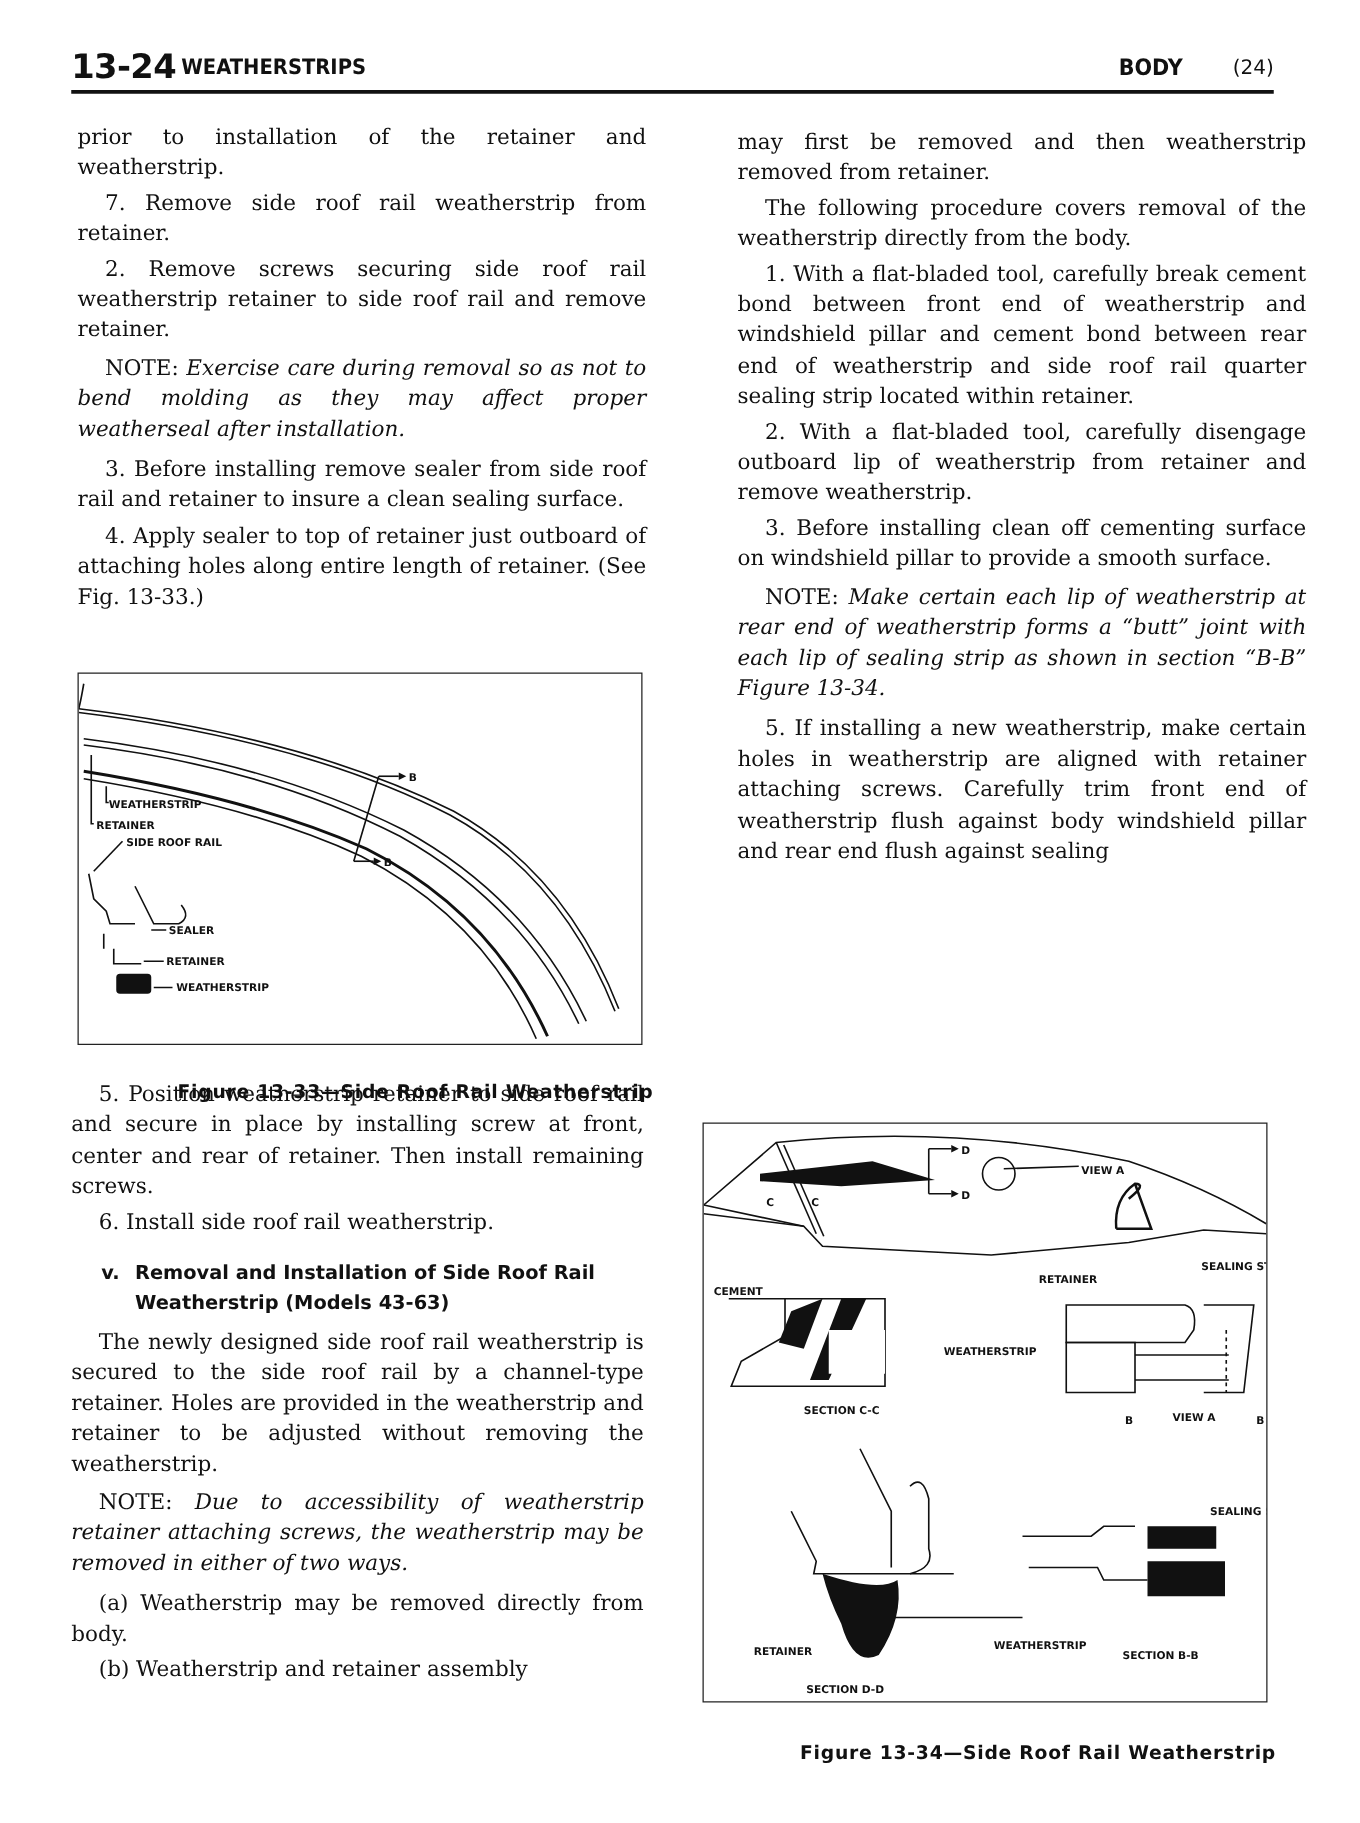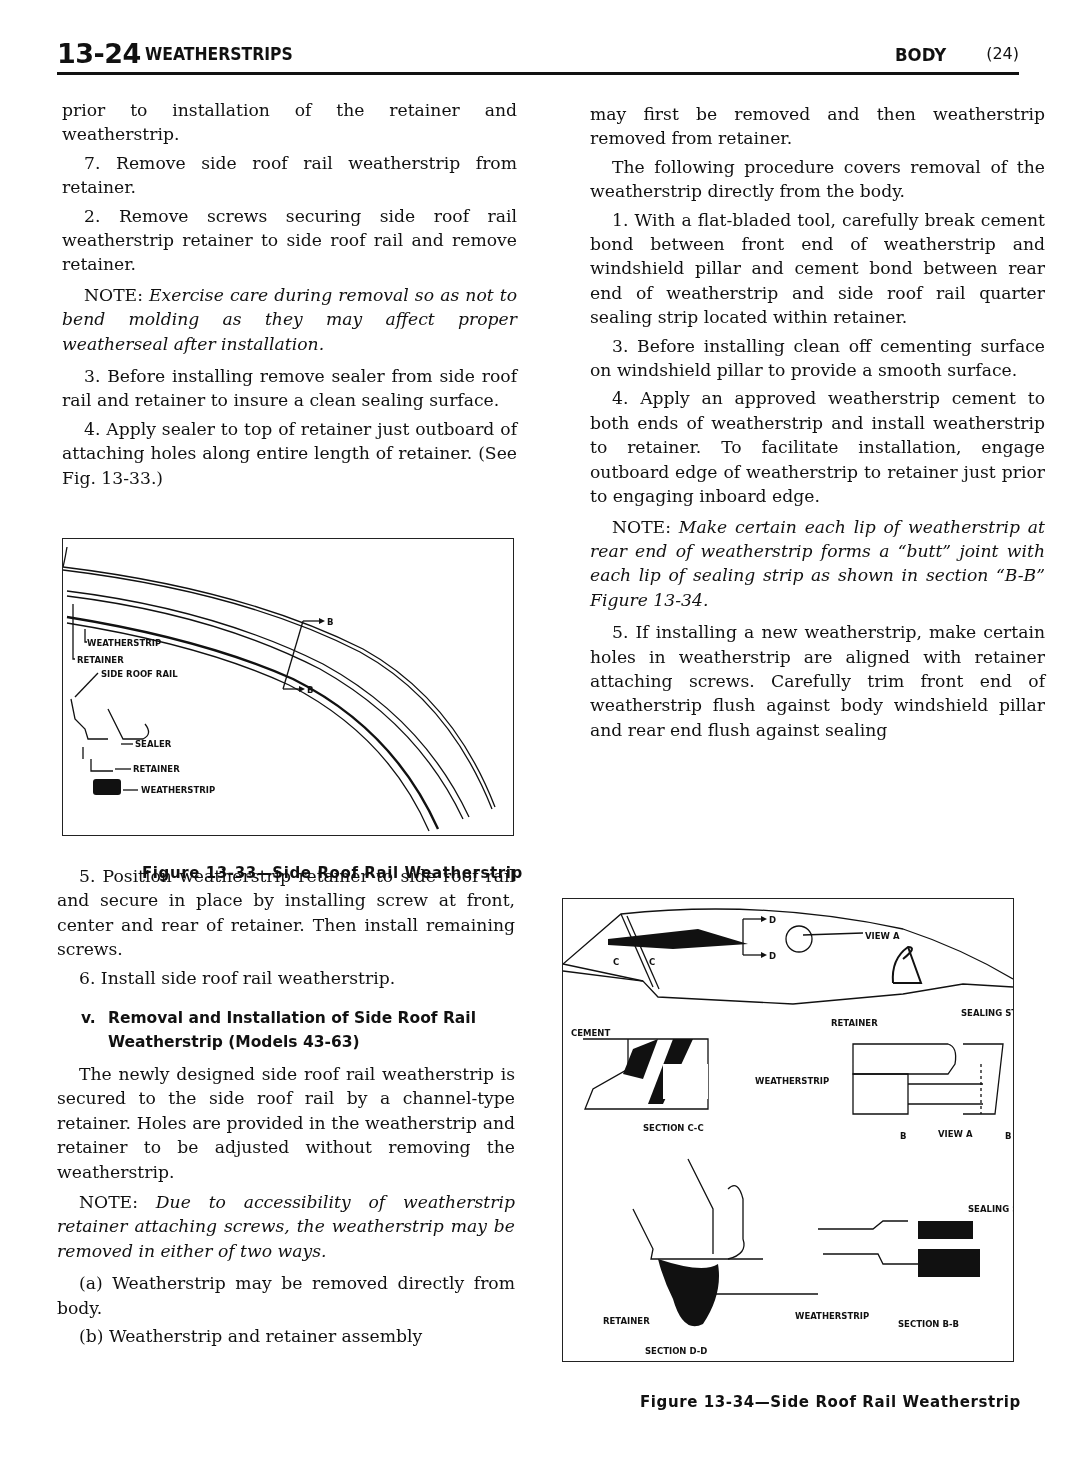--- a/index.html
+++ b/index.html
@@ -98,22 +98,22 @@
   <p class="ind">The newly designed side roof rail weatherstrip is secured to the side roof rail by a channel-type retainer. Holes are provided in the weatherstrip and retainer to be adjusted without removing the weatherstrip.</p>
   <p class="note"><span>NOTE:</span> <span class="it">Due to accessibility of weatherstrip retainer attaching screws, the weatherstrip may be removed in either of two ways.</span></p>
   <p class="ind">(a) Weatherstrip may be removed directly from body.</p>
   <p class="ind">(b) Weatherstrip and retainer assembly</p>
 </div>
 
 <div class="col" id="colR1">
   <p>may first be removed and then weatherstrip removed from retainer.</p>
   <p class="ind">The following procedure covers removal of the weatherstrip directly from the body.</p>
   <p class="ind">1. With a flat-bladed tool, carefully break cement bond between front end of weatherstrip and windshield pillar and cement bond between rear end of weatherstrip and side roof rail quarter sealing strip located within retainer.</p>
+  <p class="ind">2. With a flat-bladed tool, carefully disengage outboard lip of weatherstrip from retainer and remove weatherstrip.</p>
   <p class="ind">3. Before installing clean off cementing surface on windshield pillar to provide a smooth surface.</p>
-  <p class="ind">4. Apply an approved weatherstrip cement to both ends of weatherstrip and install weatherstrip to retainer. To facilitate installation, engage outboard edge of weatherstrip to retainer just prior to engaging inboard edge.</p>
   <p class="note"><span>NOTE:</span> <span class="it">Make certain each lip of weatherstrip at rear end of weatherstrip forms a “butt” joint with each lip of sealing strip as shown in section “B-B” Figure 13-34.</span></p>
   <p class="ind">5. If installing a new weatherstrip, make certain holes in weatherstrip are aligned with retainer attaching screws. Carefully trim front end of weatherstrip flush against body windshield pillar and rear end flush against sealing</p>
 </div>
 
 <div class="fig" id="fig34">
   <svg width="450" height="462" viewBox="0 0 450 462">
     <g fill="none" stroke="#111" stroke-width="1.3">
       <path d="M0 65 L58 15 Q200 0 340 30 Q400 50 450 80"></path>
       <path d="M0 72 L80 82 L95 98 L230 105 L340 95 L400 85 L450 88"></path>
       <path d="M58 15 L90 88"></path>

